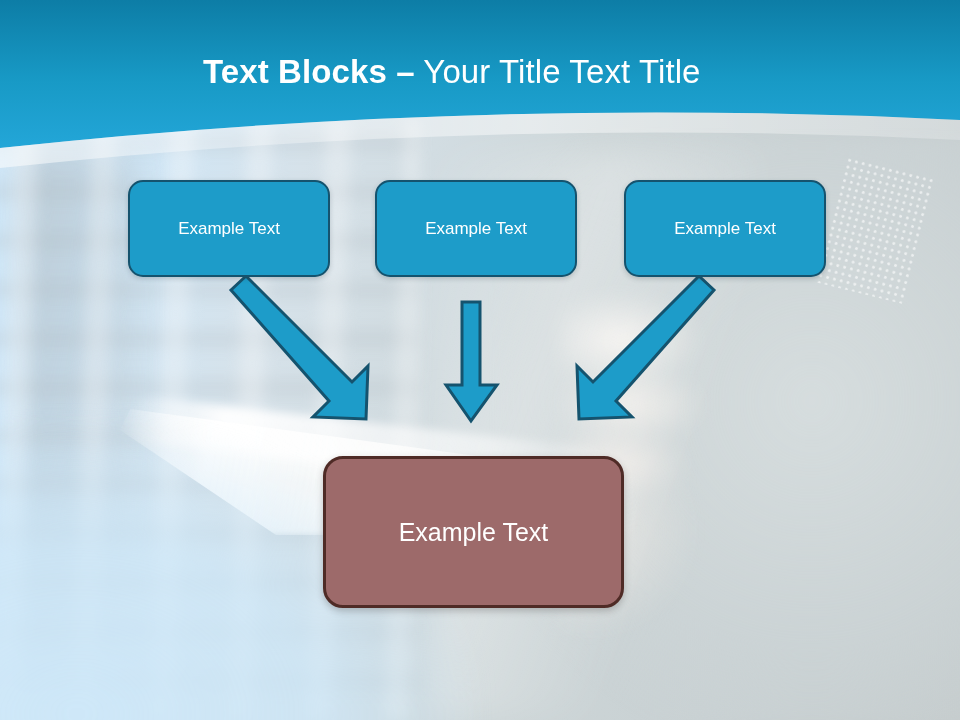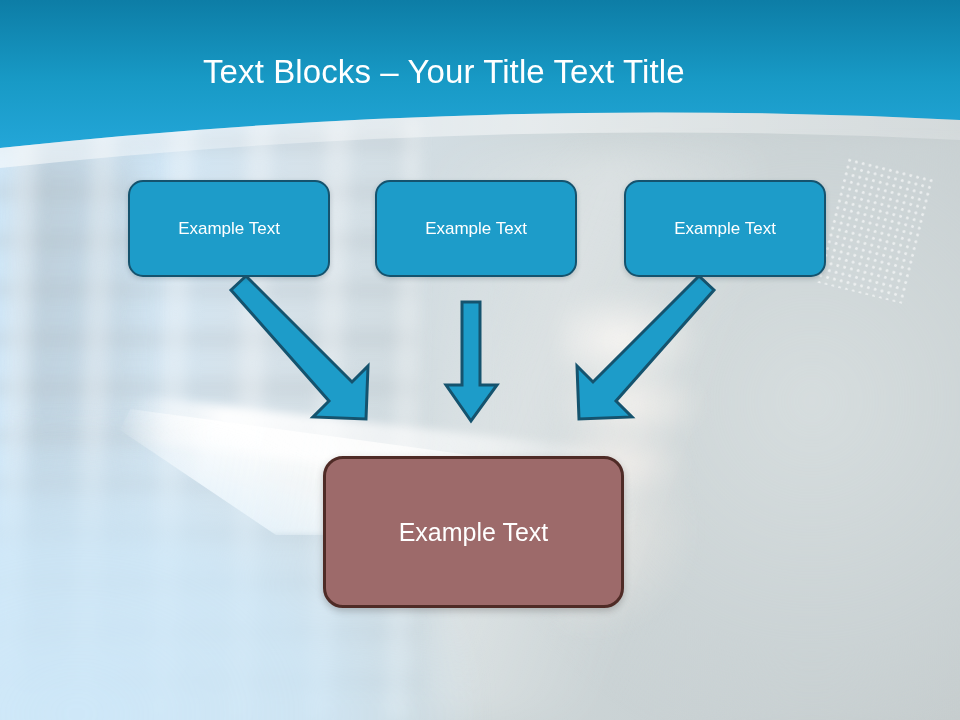--- a/index.html
+++ b/index.html
@@ -123,21 +123,21 @@
   .title {
     position: absolute;
     left: 203px;
     top: 52px;
     font-size: 33px;
     color: #ffffff;
     letter-spacing: 0.1px;
     white-space: nowrap;
     line-height: 40px;
   }
-  .title .strong { font-weight: normal; margin-top: 28px; }
+  .title .strong { font-weight: bold; margin-top: 28px; }
   .title .light  { font-weight: normal; }
 
   
   .box {
     position: absolute;
     box-sizing: border-box;
     display: flex;
     align-items: center;
     justify-content: center;
     color: #ffffff;

